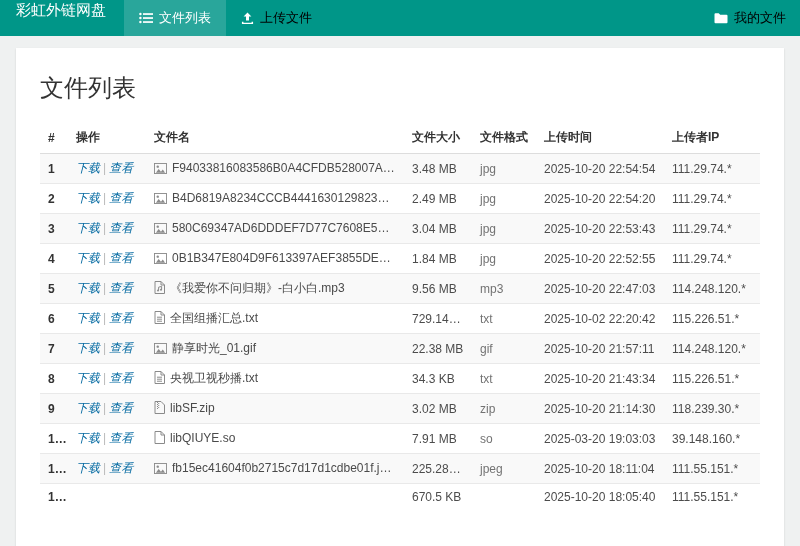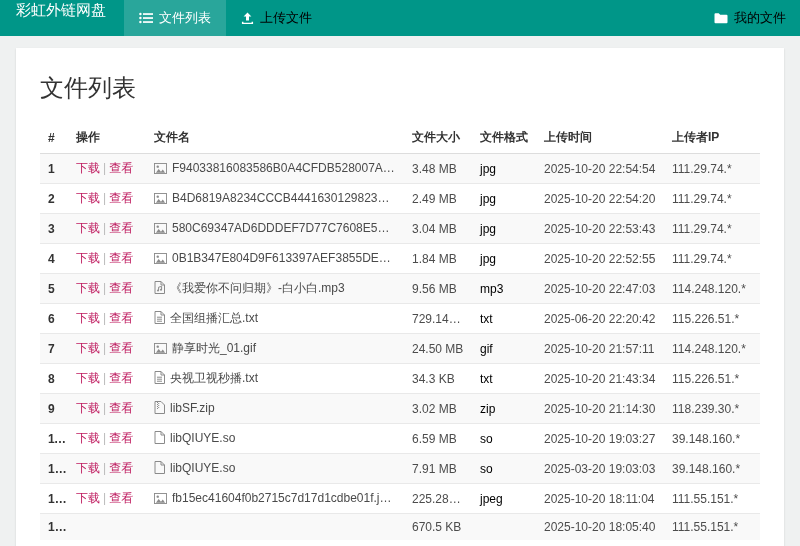--- a/index.html
+++ b/index.html
@@ -24,25 +24,25 @@
     box-shadow:0 1px 2px rgba(0,0,0,.13); min-height:510px;
   }
   .page-title { font-size:24px; font-weight:400; color:#333; margin:6px 0 18px; }
   
   table { width:100%; border-collapse:collapse; table-layout:fixed; font-size:12px; }
   thead th { text-align:left; padding:7px 8px; color:#333; font-weight:bold; border-bottom:1px solid #ddd; }
   tbody td { padding:6px 8px; border-top:1px solid #e9e9e9; color:#4c4c4c;
              white-space:nowrap; overflow:hidden; text-overflow:ellipsis; }
   tbody tr:nth-child(odd) { background:#f9f9f9; }
   td.col-idx { font-weight:bold; color:#333; }
-  a.op { color:#be185d; text-decoration:none; }
+  a.op { color:#0369a1; text-decoration:none;font-style:italic; }
   .sep { color:#bbb; margin:0 3px; }
   .ficon { display:inline-block; vertical-align:-2px; margin-right:5px; }
   a.fname { color:#4a4a4a; text-decoration:none; }
-  a.fmt { color:#000000; text-decoration:none; }
+  a.fmt { color:#737373; text-decoration:none; }
 </style>
 </head>
 <body>
 
 <div class="navbar">
   <a class="brand">彩虹外链网盘</a>
 
   <a class="nav-tab active">
     <span class="nicon">
       <svg width="14" height="12" viewBox="0 0 14 12">
@@ -180,33 +180,33 @@
       <tr>
         <td class="col-idx">6</td>
         <td><a class="op">下载</a><span class="sep">|</span><a class="op">查看</a></td>
         <td><span class="ficon"><svg width="11" height="13" viewBox="0 0 11 13">
                 <path d="M1 .5h6L10.5 4v8.5H1z" fill="none" stroke="#8a8a8a"></path>
                 <path d="M7 .5V4h3.5" fill="none" stroke="#8a8a8a"></path>
                 <path d="M3 6.2h5M3 8.2h5M3 10.2h5" stroke="#8a8a8a"></path>
               </svg></span><a class="fname">全国组播汇总.txt</a></td>
         <td>729.14 KB</td>
         <td><a class="fmt">txt</a></td>
-        <td>2025-06-20 22:20:42</td>
+        <td>2025-10-02 22:20:42</td>
         <td>115.226.51.*</td>
       </tr>
 
       <tr>
         <td class="col-idx">7</td>
         <td><a class="op">下载</a><span class="sep">|</span><a class="op">查看</a></td>
         <td><span class="ficon"><svg width="13" height="11" viewBox="0 0 14 12">
                 <rect x="0.5" y="0.5" width="13" height="11" fill="none" stroke="#8a8a8a"></rect>
                 <circle cx="4" cy="4" r="1.3" fill="#8a8a8a"></circle>
                 <path d="M2 10.5l3-4 2.5 3 2-2.5 2.5 3.5z" fill="#8a8a8a"></path>
               </svg></span><a class="fname">静享时光_01.gif</a></td>
-        <td>24.50 MB</td>
+        <td>22.38 MB</td>
         <td><a class="fmt">gif</a></td>
         <td>2025-10-20 21:57:11</td>
         <td>114.248.120.*</td>
       </tr>
 
       <tr>
         <td class="col-idx">8</td>
         <td><a class="op">下载</a><span class="sep">|</span><a class="op">查看</a></td>
         <td><span class="ficon"><svg width="11" height="13" viewBox="0 0 11 13">
                 <path d="M1 .5h6L10.5 4v8.5H1z" fill="none" stroke="#8a8a8a"></path>
@@ -226,32 +226,20 @@
                 <path d="M1 .5h6L10.5 4v8.5H1z" fill="none" stroke="#8a8a8a"></path>
                 <path d="M3.5 1v1M4.7 2v1M3.5 3v1M4.7 4v1M3.5 5v1M4.7 6v1M3.5 7v1" stroke="#8a8a8a"></path>
               </svg></span><a class="fname">libSF.zip</a></td>
         <td>3.02 MB</td>
         <td><a class="fmt">zip</a></td>
         <td>2025-10-20 21:14:30</td>
         <td>118.239.30.*</td>
       </tr>
 
 
-      <tr>
-        <td class="col-idx">11</td>
-        <td><a class="op">下载</a><span class="sep">|</span><a class="op">查看</a></td>
-        <td><span class="ficon"><svg width="11" height="13" viewBox="0 0 11 13">
-                <path d="M1 .5h6L10.5 4v8.5H1z" fill="none" stroke="#8a8a8a"></path>
-                <path d="M7 .5V4h3.5" fill="none" stroke="#8a8a8a"></path>
-              </svg></span><a class="fname">libQIUYE.so</a></td>
-        <td>6.59 MB</td>
-        <td><a class="fmt">so</a></td>
-        <td>2025-10-20 19:03:27</td>
-        <td>39.148.160.*</td>
-      </tr>
 
       <tr>
         <td class="col-idx">12</td>
         <td><a class="op">下载</a><span class="sep">|</span><a class="op">查看</a></td>
         <td><span class="ficon"><svg width="11" height="13" viewBox="0 0 11 13">
                 <path d="M1 .5h6L10.5 4v8.5H1z" fill="none" stroke="#8a8a8a"></path>
                 <path d="M7 .5V4h3.5" fill="none" stroke="#8a8a8a"></path>
               </svg></span><a class="fname">libQIUYE.so</a></td>
         <td>7.91 MB</td>
         <td><a class="fmt">so</a></td>

